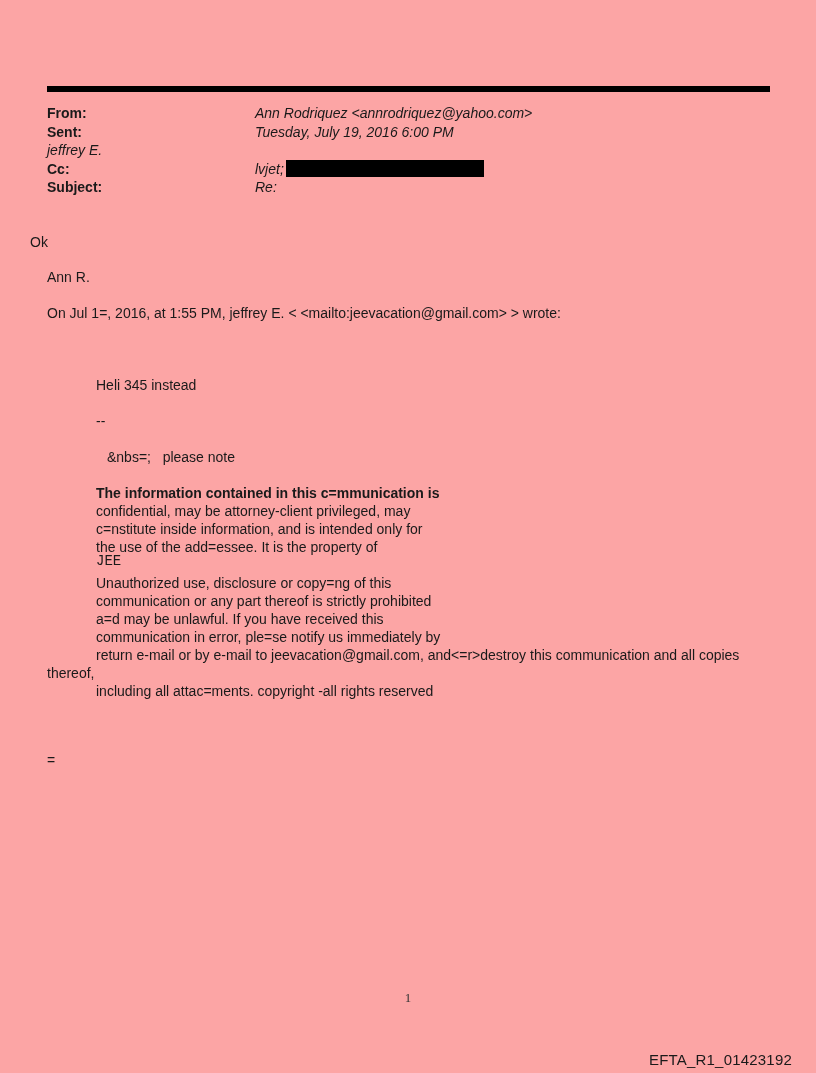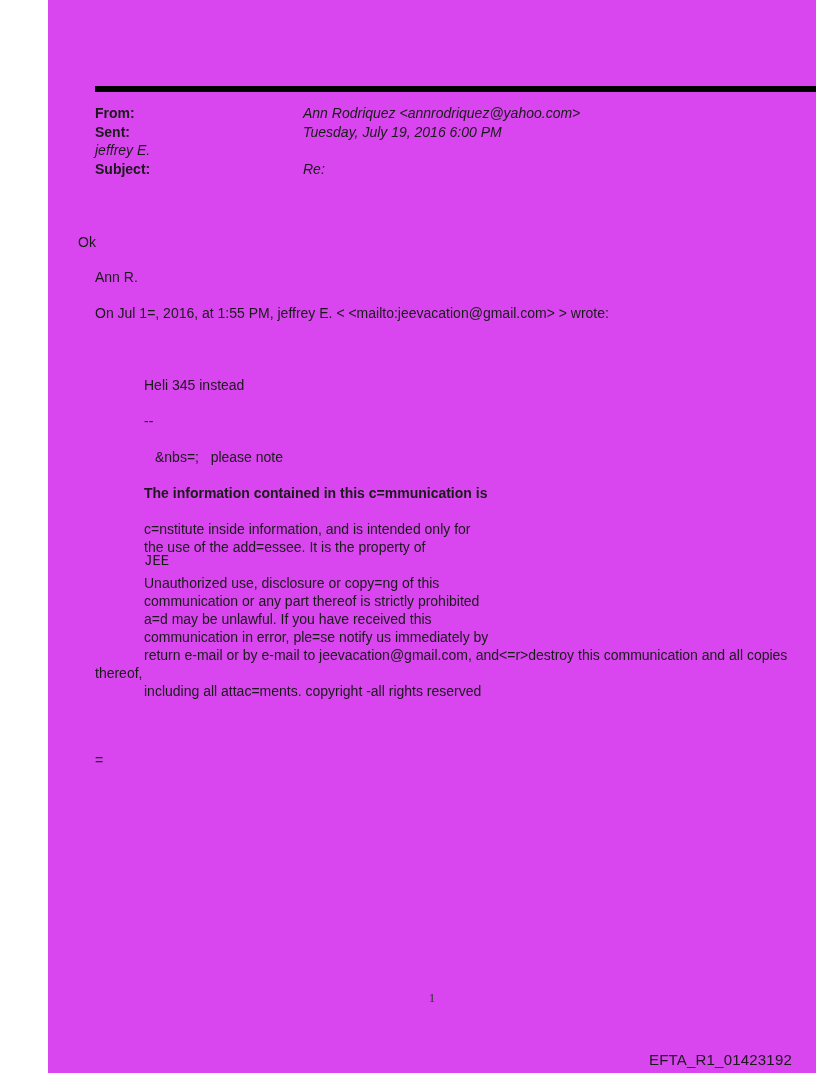--- a/index.html
+++ b/index.html
@@ -8,22 +8,21 @@
     height: 1073px;
     background: #ffffff;
     position: relative;
     font-family: "Liberation Sans", "DejaVu Sans", sans-serif;
     color: #1a1a1a;
     overflow: hidden;
   }
   .page {
     position: absolute;
     inset: 0;
-    background: #d946ef;
-    margin-left: 48px;
+    background: #fca5a5;
   }
   
   .top-rule {
     position: absolute;
     left: 47px;
     top: 86px;
     width: 723px;
     height: 6px;
     background: #000000;
   }
@@ -94,34 +93,40 @@
       <span class="hvalue">Ann Rodriquez &lt;annrodriquez@yahoo.com&gt;</span>
     </div>
     <div class="hrow">
       <span class="hlabel">Sent:</span>
       <span class="hvalue">Tuesday, July 19, 2016 6:00 PM</span>
     </div>
     <div class="hrow">
       <span class="hvalue">jeffrey E.</span>
     </div>
     <div class="hrow">
+      <span class="hlabel">Cc:</span>
+      <span class="hvalue">lvjet;</span>
+      <span class="redaction"></span>
+    </div>
+    <div class="hrow">
       <span class="hlabel">Subject:</span>
       <span class="hvalue">Re:</span>
     </div>
   </div>
 
   <div class="ln" style="left:30px; top:233px;">Ok</div>
   <div class="ln" style="left:47px; top:268px;">Ann R.</div>
   <div class="ln" style="left:47px; top:304px;">On Jul 1=, 2016, at 1:55 PM, jeffrey E. &lt; &lt;mailto:jeevacation@gmail.com&gt; &gt; wrote:</div>
 
   <div class="ln" style="left:96px; top:376px;">Heli 345 instead</div>
   <div class="ln" style="left:96px; top:412px;">--</div>
   <div class="ln" style="left:107px; top:448px;">&amp;nbs=;   please note</div>
 
   <div class="ln" style="left:96px; top:484px;font-weight:bold;">The information contained in this c=mmunication is</div>
+  <div class="ln" style="left:96px; top:502px;">confidential, may be attorney-client privileged, may</div>
   <div class="ln" style="left:96px; top:538px;">the use of the add=essee. It is the property of</div>
   <div class="ln" style="left:96px; top:520px;">c=nstitute inside information, and is intended only for</div>
   <div class="ln" style="left:96px; top:552px;font-family:Liberation Mono, monospace;">JEE</div>
   <div class="ln" style="left:96px; top:574px;">Unauthorized use, disclosure or copy=ng of this</div>
   <div class="ln" style="left:96px; top:592px;">communication or any part thereof is strictly prohibited</div>
   <div class="ln" style="left:96px; top:610px;">a=d may be unlawful. If you have received this</div>
   <div class="ln" style="left:96px; top:628px;">communication in error, ple=se notify us immediately by</div>
   <div class="ln" style="left:96px; top:646px;">return e-mail or by e-mail to jeevacation@gmail.com, and&lt;=r&gt;destroy this communication and all copies</div>
   <div class="ln" style="left:47px; top:664px;">thereof,</div>
   <div class="ln" style="left:96px; top:682px;">including all attac=ments. copyright -all rights reserved</div>

